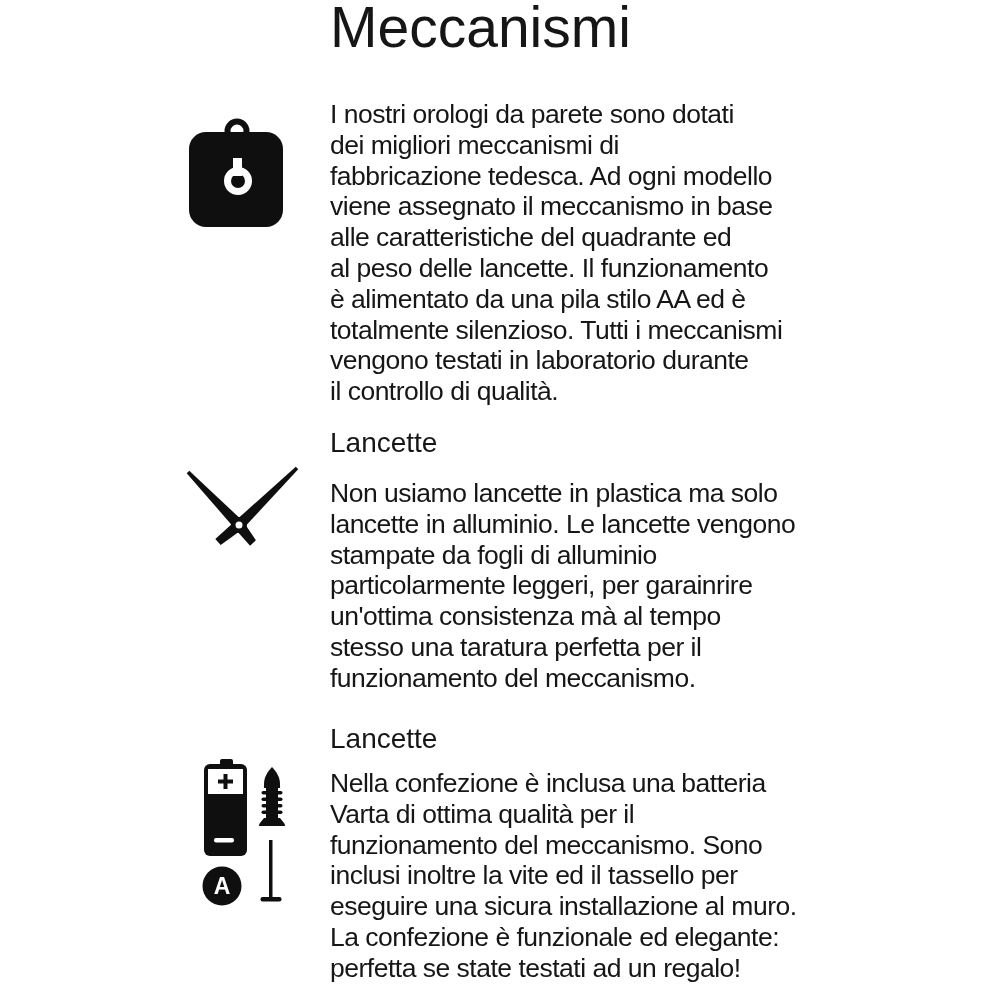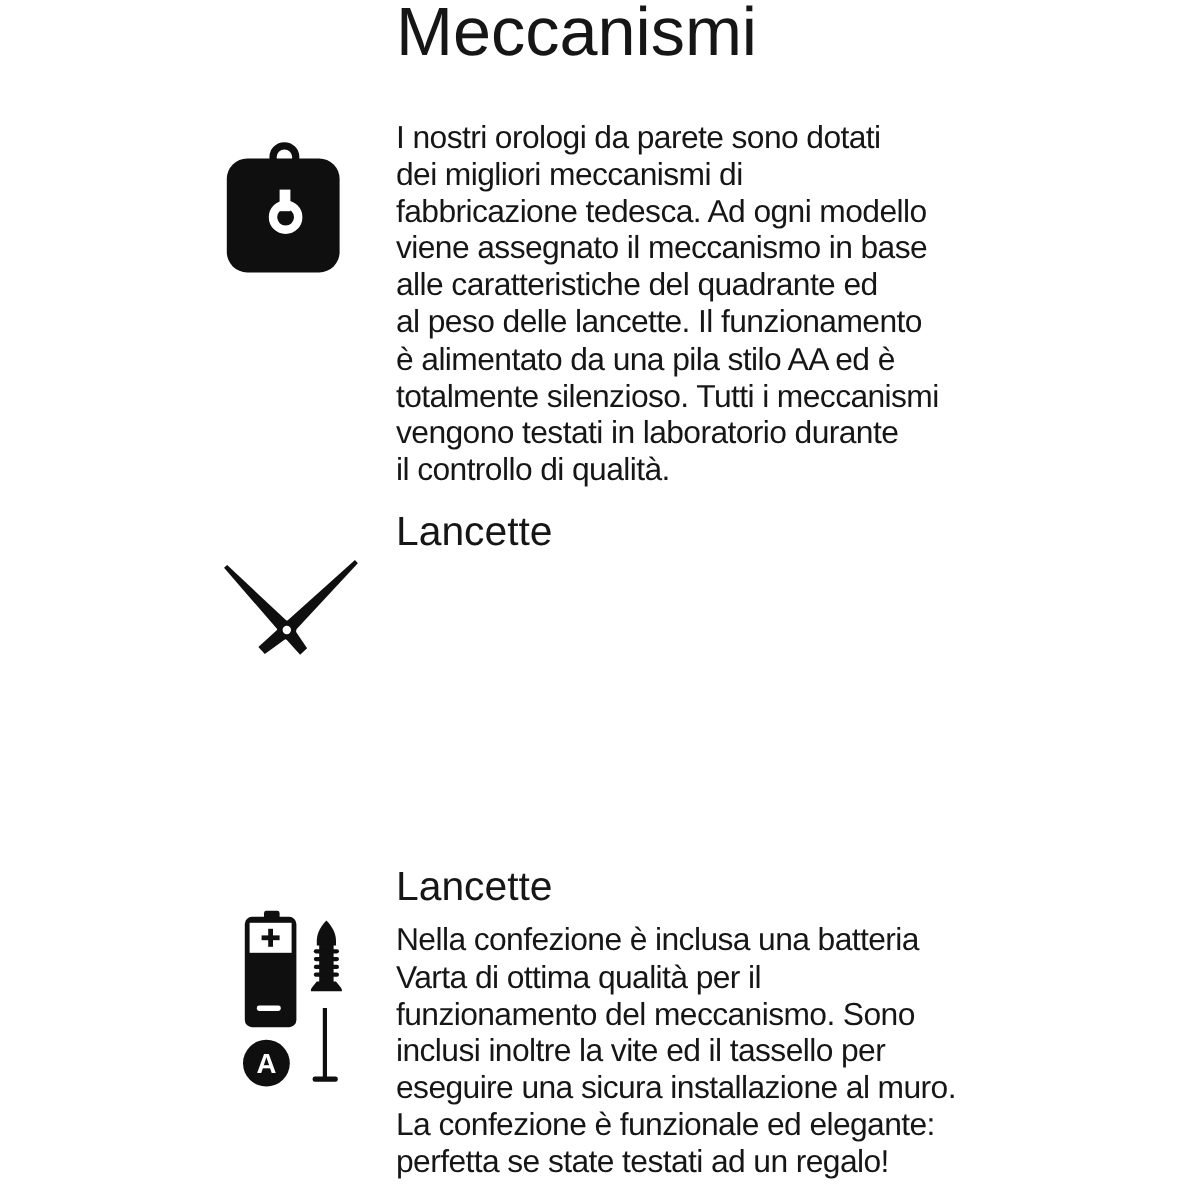--- a/index.html
+++ b/index.html
@@ -20,21 +20,21 @@
     font-size: 57px;
     font-weight: 400;
     line-height: 1.1;
     color: #161616;
     white-space: nowrap;
   }
   .heading {
     position: absolute;
     left: 330px;
     margin: 0;
-    font-size: 34px;
+    font-size: 28px;
     font-weight: 400;
     line-height: 38px;
     color: #161616;
     white-space: nowrap;
   }
   .h-lancette  { top: 424px; }
   .h-accessori { top: 720px; }
   .body {
     position: absolute;
     left: 330px;
@@ -87,20 +87,27 @@
 vengono testati in laboratorio durante
 il controllo di qualità.</p>
 
   <h2 class="heading h-lancette">Lancette</h2>
   <svg class="icon-hands" width="120" height="90" viewBox="0 0 120 90">
     <polygon class="ink" points="3.7,13.2 51.9,68.7 67.1,85.7 72.9,80.3 60.1,61.3 6.3,10.8"></polygon>
     <polygon class="ink" points="112.8,6.7 52.2,61.0 32.3,79.1 37.7,84.9 59.8,69.0 115.2,9.3"></polygon>
     <circle class="ink" cx="56" cy="65" r="8"></circle>
     <circle class="paper" cx="56" cy="65" r="3.5"></circle>
   </svg>
+  <p class="body p-lancette">Non usiamo lancette in plastica ma solo
+lancette in alluminio. Le lancette vengono
+stampate da fogli di alluminio
+particolarmente leggeri, per garainrire
+un'ottima consistenza mà al tempo
+stesso una taratura perfetta per il
+funzionamento del meccanismo.</p>
 
   <h2 class="heading h-accessori">Lancette</h2>
   <svg class="icon-accessories" width="90" height="152" viewBox="0 0 90 152">
     <g>
       <rect class="ink" x="20" y="3" width="13" height="8" rx="2"></rect>
       <rect class="ink" x="4" y="8" width="43" height="92" rx="6"></rect>
       <rect class="paper" x="8" y="13" width="35" height="25"></rect>
       <rect class="ink" x="18" y="23.5" width="15" height="4"></rect>
       <rect class="ink" x="23.5" y="18" width="4" height="15"></rect>
       <rect class="paper" x="14" y="82" width="20" height="4.5" rx="2"></rect>

